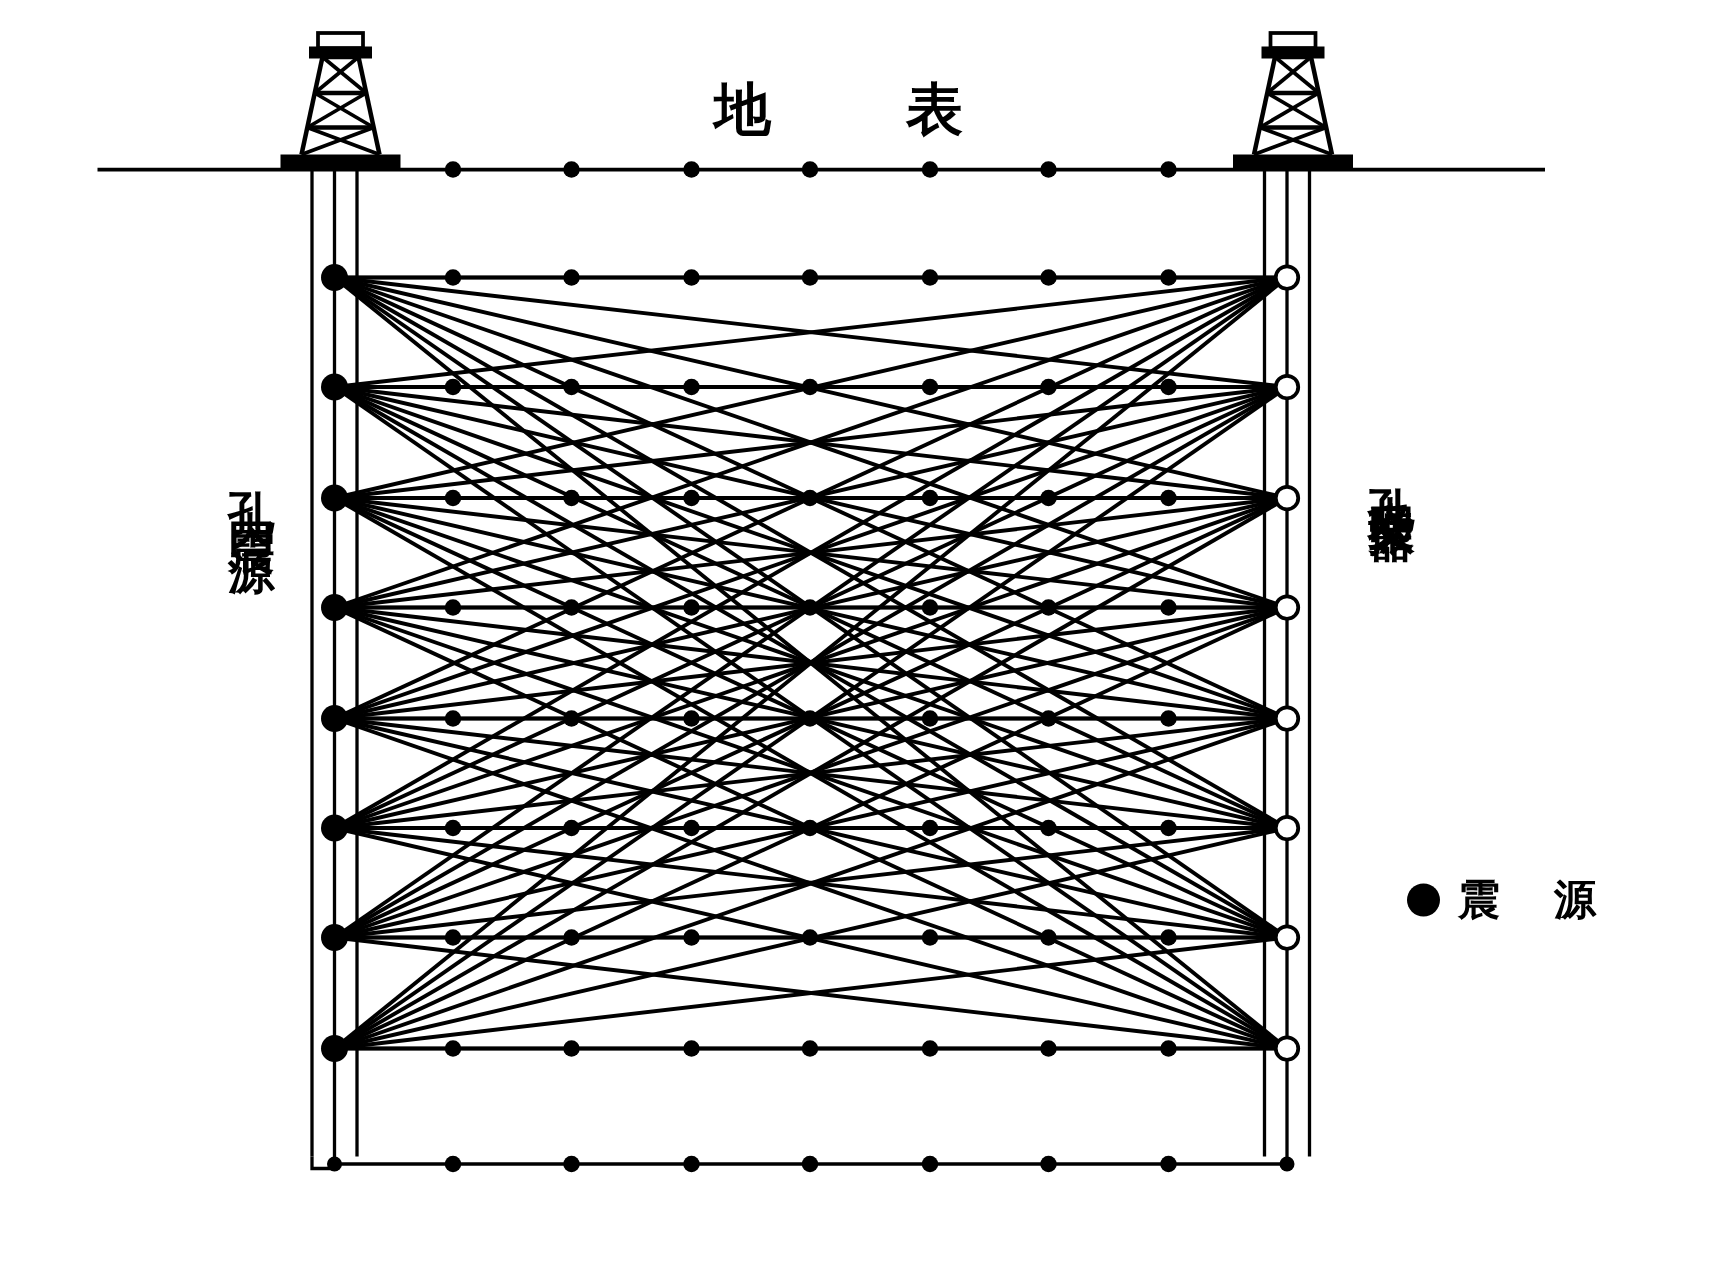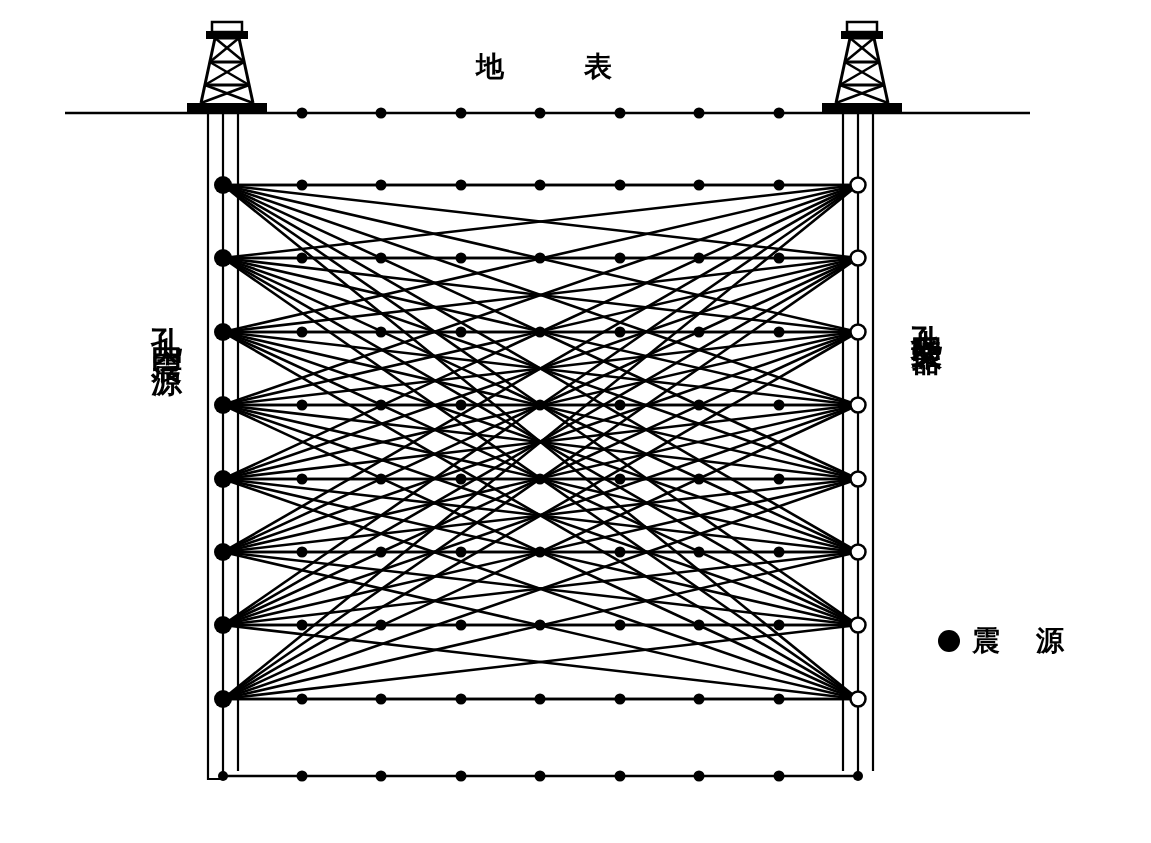--- a/index.html
+++ b/index.html
@@ -8,35 +8,35 @@
     width:1151px;height:843px;
     background:#ffffff;
     font-family:"DejaVu Sans","Liberation Sans",sans-serif;
     color:#000;
     overflow:hidden;
   }
   #diagram-svg{position:absolute;left:0;top:0;}
   .overlay-label{position:absolute;color:#000;white-space:pre;}
   #surface-label{
     left:476px;top:48px;
-    font-size:28px;font-weight:bold;
+    font-size:38px;font-weight:bold;
     letter-spacing:26px;
   }
   .v-label{
     writing-mode:vertical-rl;
     text-orientation:upright;
     font-size:31px;font-weight:bold;
   }
   #left-well-label{left:146px;top:302px;letter-spacing:13px;}
   #right-well-label{left:906px;top:300px;letter-spacing:5px;}
   #legend{
     position:absolute;left:938px;top:584px;
     display:flex;flex-direction:column;gap:9px;
   }
-  .legend-row{display:flex;align-items:center;gap:12px;height:32px;margin-top:41px;}
+  .legend-row{display:flex;align-items:center;gap:12px;height:32px;}
   .legend-symbol{box-sizing:border-box;width:22px;height:22px;border-radius:50%;flex:0 0 auto;}
   .legend-symbol.source{background:#000;}
   .legend-symbol.receiver{background:#fff;border:3px solid #000;}
   .legend-label{font-size:28px;font-weight:bold;letter-spacing:4px;line-height:1;}
 </style>
 </head>
 <body>
 
 <div id="stage">
 

